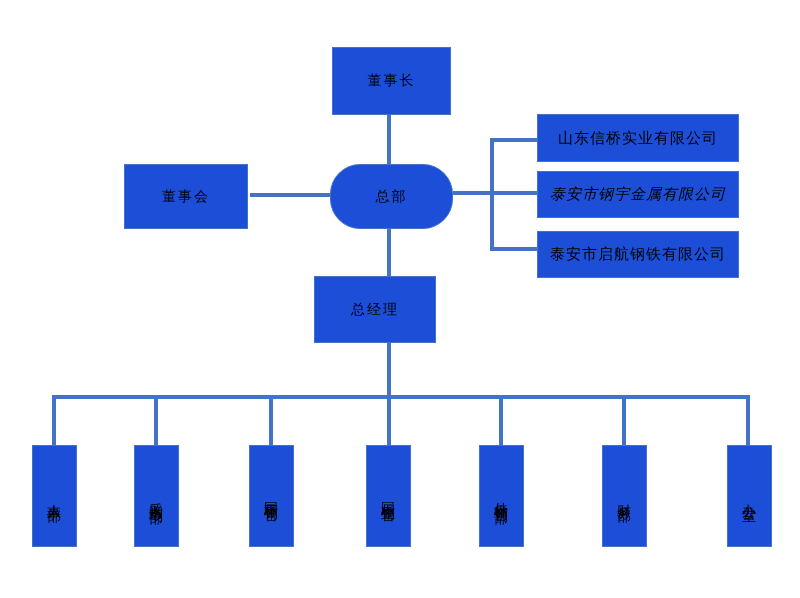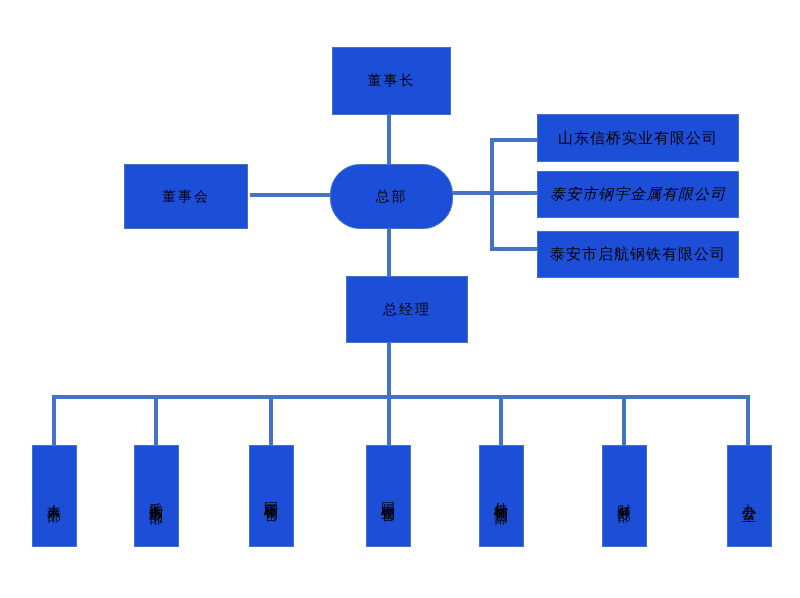--- a/index.html
+++ b/index.html
@@ -51,21 +51,21 @@
     letter-spacing: 2px;
     text-align: center;
   }
   .n-chairman { left: 332px; top: 47px;  width: 119px; height: 68px; }
   .n-board    { left: 124px; top: 164px; width: 124px; height: 65px; }
   .n-hq       { left: 330px; top: 164px; width: 123px; height: 65px; border-radius: 30px; }
   .n-sub      { left: 537px; width: 202px; height: 48px; font-size: 15px; letter-spacing: 1px; }
   .n-sub-1 { top: 114px; }
   .n-sub-2 { top: 171px; height: 47px; font-style: italic; }
   .n-sub-3 { top: 231px; height: 47px; }
-  .n-gm       { left: 346px; top: 276px; width: 122px; height: 67px; }
+  .n-gm       { left: 314px; top: 276px; width: 122px; height: 67px; }
   .n-dept {
     top: 445px;
     width: 45px;
     height: 102px;
   }
   .n-dept .vtext {
     writing-mode: vertical-rl;
     text-orientation: upright;
     letter-spacing: 2px;
     line-height: 1;

